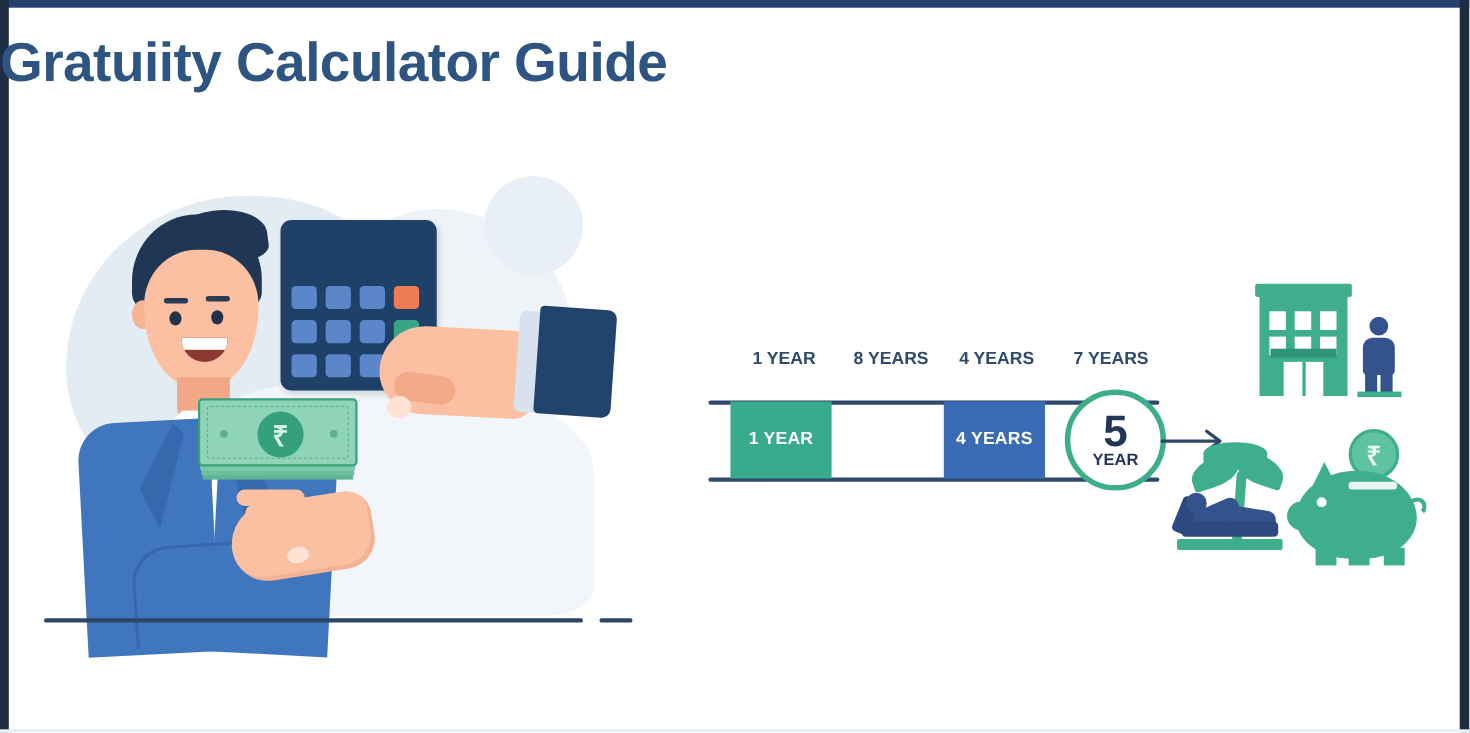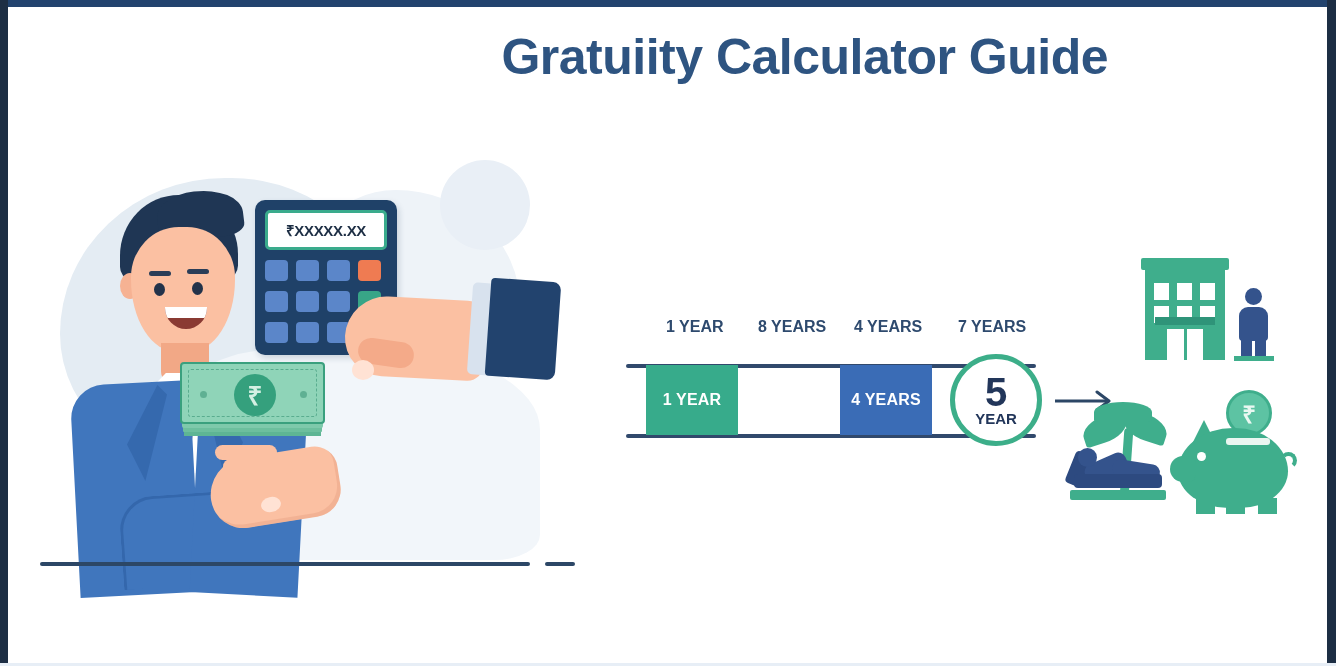--- a/index.html
+++ b/index.html
@@ -29,21 +29,21 @@
     background: #1d2e44;
   }
   .edge-bottom {
     position: absolute; left: 0; bottom: 0; width: 1336px; height: 3px;
     background: #e7eef6;
   }
 
   
   .title {
     position: absolute; left: 0; top: 30px; width: 1108px;
-    text-align: right;
+    text-align: left;
     font-size: 50px;
     font-weight: bold;
     color: #2e5481;
     letter-spacing: -0.5px;
     line-height: 1.1;
   }
 
   
   .illus { position: absolute; left: 40px; top: 150px; width: 560px; height: 440px; }
   .blob-a {
@@ -229,21 +229,21 @@
   .ground {
     position: absolute; left: 0px; top: 412px; width: 490px; height: 4px;
     background: #2c4766; border-radius: 2px;
   }
   .ground-dash {
     position: absolute; left: 505px; top: 412px; width: 30px; height: 4px;
     background: #2c4766; border-radius: 2px;
   }
 
   
-  .timeline { position: absolute; left: 618px; top: 318px; width: 450px; height: 130px; }
+  .timeline { position: absolute; left: 636px; top: 318px; width: 450px; height: 130px; }
   .tl-labels {
     position: absolute; left: 0; top: 0; width: 450px; height: 28px;
   }
   .tl-label {
     position: absolute; top: 0;
     font-size: 16px; font-weight: bold; color: #2e4a6e;
     white-space: nowrap;
   }
   .rail {
     position: absolute; left: 8px; width: 410px; height: 4px;
@@ -408,21 +408,20 @@
 
   <div class="title">Gratuiity Calculator Guide</div>
 
   <div class="illus">
     <div class="blob-a"></div>
     <div class="blob-b"></div>
     <div class="blob-c"></div>
     <div class="blob-d"></div>
 
     <div class="calc">
-      <div class="calc-screen">₹XXXXX.XX</div>
       <div class="calc-pad">
         <div class="key" style="left:0px;  top:0px;"></div>
         <div class="key" style="left:31px; top:0px;"></div>
         <div class="key" style="left:62px; top:0px;"></div>
         <div class="key orange" style="left:93px; top:0px;"></div>
         <div class="key" style="left:0px;  top:31px;"></div>
         <div class="key" style="left:31px; top:31px;"></div>
         <div class="key" style="left:62px; top:31px;"></div>
         <div class="key green" style="left:93px; top:31px;"></div>
         <div class="key" style="left:0px;  top:62px;"></div>

